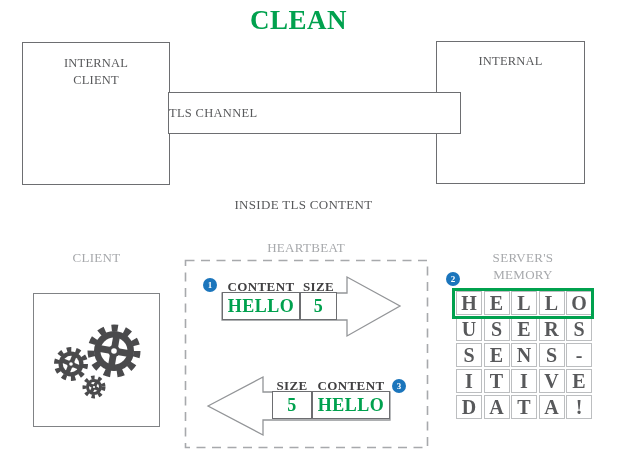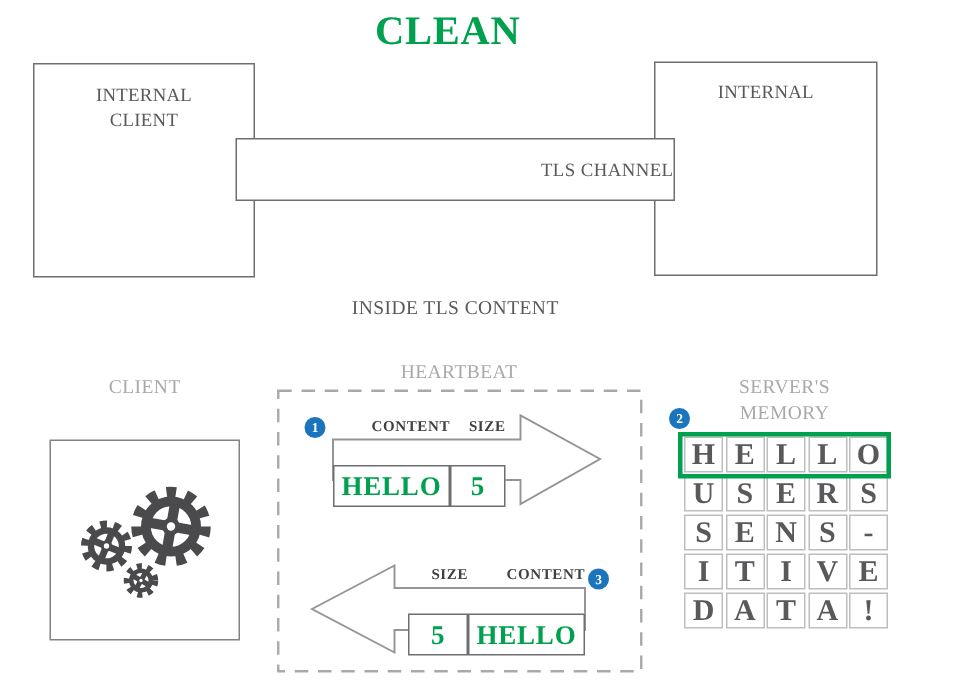--- a/index.html
+++ b/index.html
@@ -12,45 +12,45 @@
     position:absolute;left:0;top:5px;width:597px;text-align:center;
     font-size:27px;font-weight:bold;letter-spacing:0.5px;color:#00A14E;
   }
   .box{
     position:absolute;background:#fff;border:1px solid #6D6E71;z-index:1;
     text-align:center;color:#58595B;font-size:12.5px;line-height:17px;letter-spacing:0.2px;
   }
   .client-box{left:22px;top:42px;width:148px;height:143px;padding-top:12px;}
   .server-box{left:436px;top:41px;width:149px;height:143px;padding-top:11px;}
   .channel-box{
-    left:157px;top:92px;width:293px;height:42px;z-index:2;
-    display:flex;align-items:center;justify-content:flex-end;font-size:12.5px;letter-spacing:0.3px;
+    left:168px;top:92px;width:293px;height:42px;z-index:2;
+    display:flex;align-items:center;justify-content:flex-start;font-size:12.5px;letter-spacing:0.3px;
   }
   .inside-label{
     position:absolute;left:157px;top:197px;width:293px;text-align:center;
     font-size:13px;color:#58595B;letter-spacing:0.3px;
   }
   .gray-label{
     position:absolute;text-align:center;color:#A7A9AC;font-size:13px;line-height:17px;letter-spacing:0.3px;
   }
   .engine-label{left:23px;top:249px;width:147px;}
   .heartbeat-label{left:185px;top:239px;width:242px;text-align:center;}
   .memory-label{left:453px;top:249px;width:140px;}
   .engine-box{
     position:absolute;left:33px;top:293px;width:127px;height:134px;
     background:#fff;border:1px solid #808285;
   }
   .svg-abs{position:absolute;display:block;}
   .field-cell{
     position:absolute;background:#fff;border:1px solid #6D6E71;
     display:flex;align-items:center;justify-content:center;
-    color:#00A14E;font-weight:bold;font-size:18px;letter-spacing:0.5px;margin-top:18px;
+    color:#00A14E;font-weight:bold;font-size:18px;letter-spacing:0.5px;
   }
   .field-label{
-    position:absolute;text-align:right;color:#414042;font-size:10px;
+    position:absolute;text-align:center;color:#414042;font-size:13px;
     font-weight:bold;letter-spacing:0.4px;
   }
   .step-badge{
     position:absolute;width:14px;height:14px;border-radius:50%;background:#1B75BC;
     color:#fff;font-size:9px;font-weight:bold;text-align:center;line-height:14px;
   }
   .memory-grid{
     position:absolute;left:456px;top:291px;
     display:grid;grid-template-columns:repeat(5,26px);grid-template-rows:repeat(5,24px);
     column-gap:1.5px;row-gap:2px;

